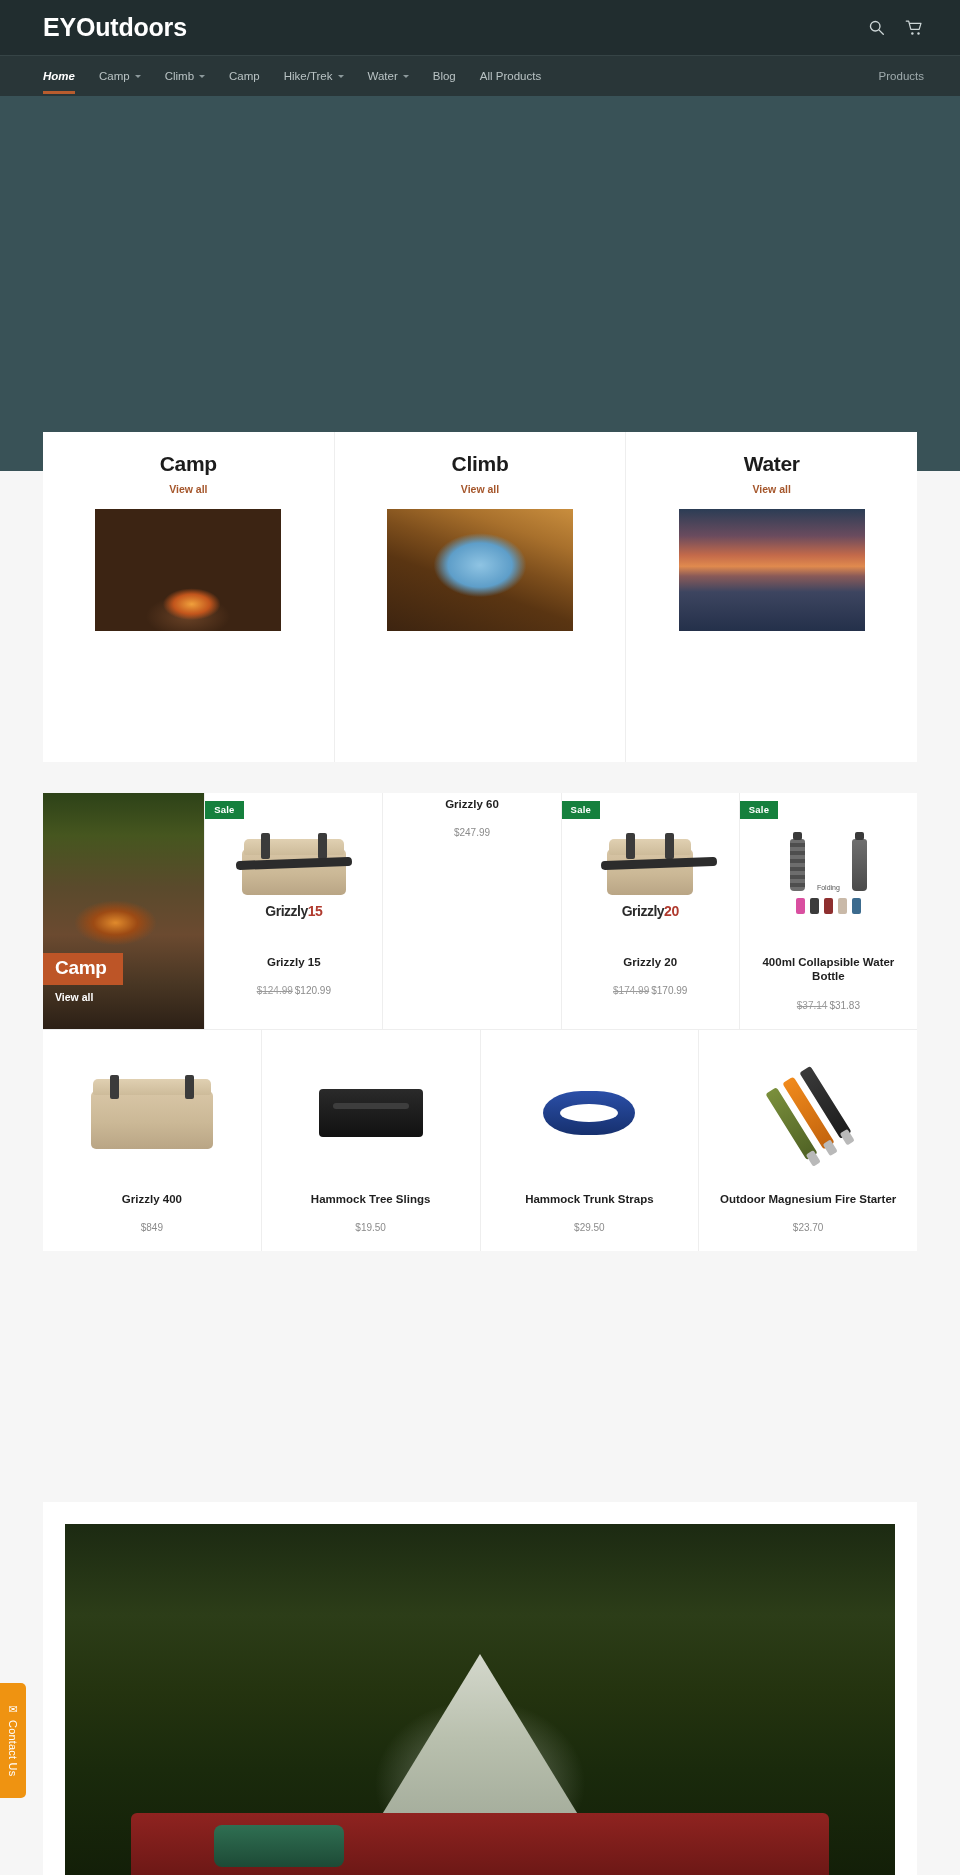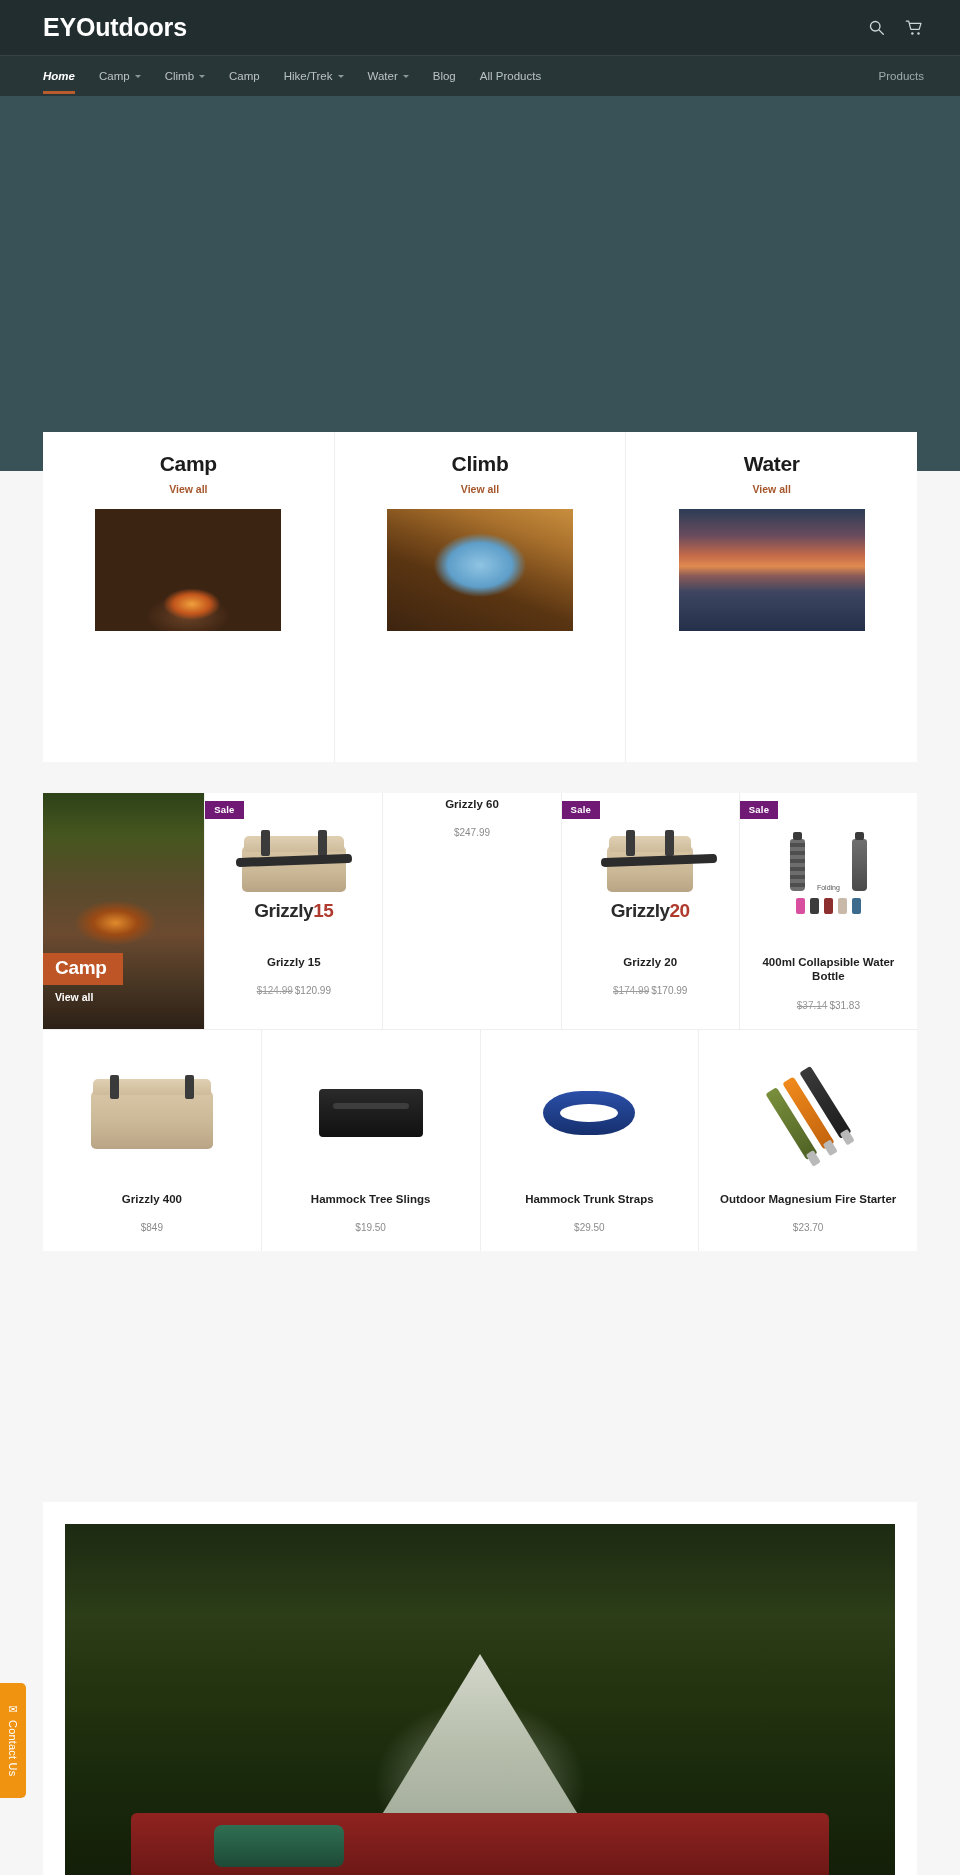--- a/index.html
+++ b/index.html
@@ -216,21 +216,21 @@
   }
   .price-old {
     text-decoration: line-through;
     color: #9b9b9b;
     margin-right: 2px;
   }
   .sale-badge {
     position: absolute;
     left: 0;
     top: 8px;
-    background: #701a75;
+    background: #15803d;
     color: #ffffff;
     font-size: 9.5px;
     font-weight: bold;
     padding: 3px 9px 4px;
     letter-spacing: .2px;
     z-index: 4;
   }
 
   
   .promo-cell {
@@ -301,21 +301,21 @@
   }
   .cooler.wide { width: 122px; }
   .cooler.wide .body { width: 122px; }
   .cooler.wide .lid { width: 118px; }
   .cooler.small { width: 86px; }
   .cooler.small .body { width: 86px; }
   .cooler.small .lid { width: 82px; }
 
   .wordmark {
     margin-top: 8px;
-    font-size: 19px;
+    font-size: 14px;
     font-weight: bold;
     color: #2b2b2b;
     letter-spacing: -.5px;
   }
   .wordmark .num { color: #b03a2e; }
 
   .bottle-set { display: flex; align-items: flex-end; gap: 6px; }
   .bottle {
     width: 15px; height: 52px;
     background: linear-gradient(180deg,#6f6f6f 0%, #4a4a4a 100%);

